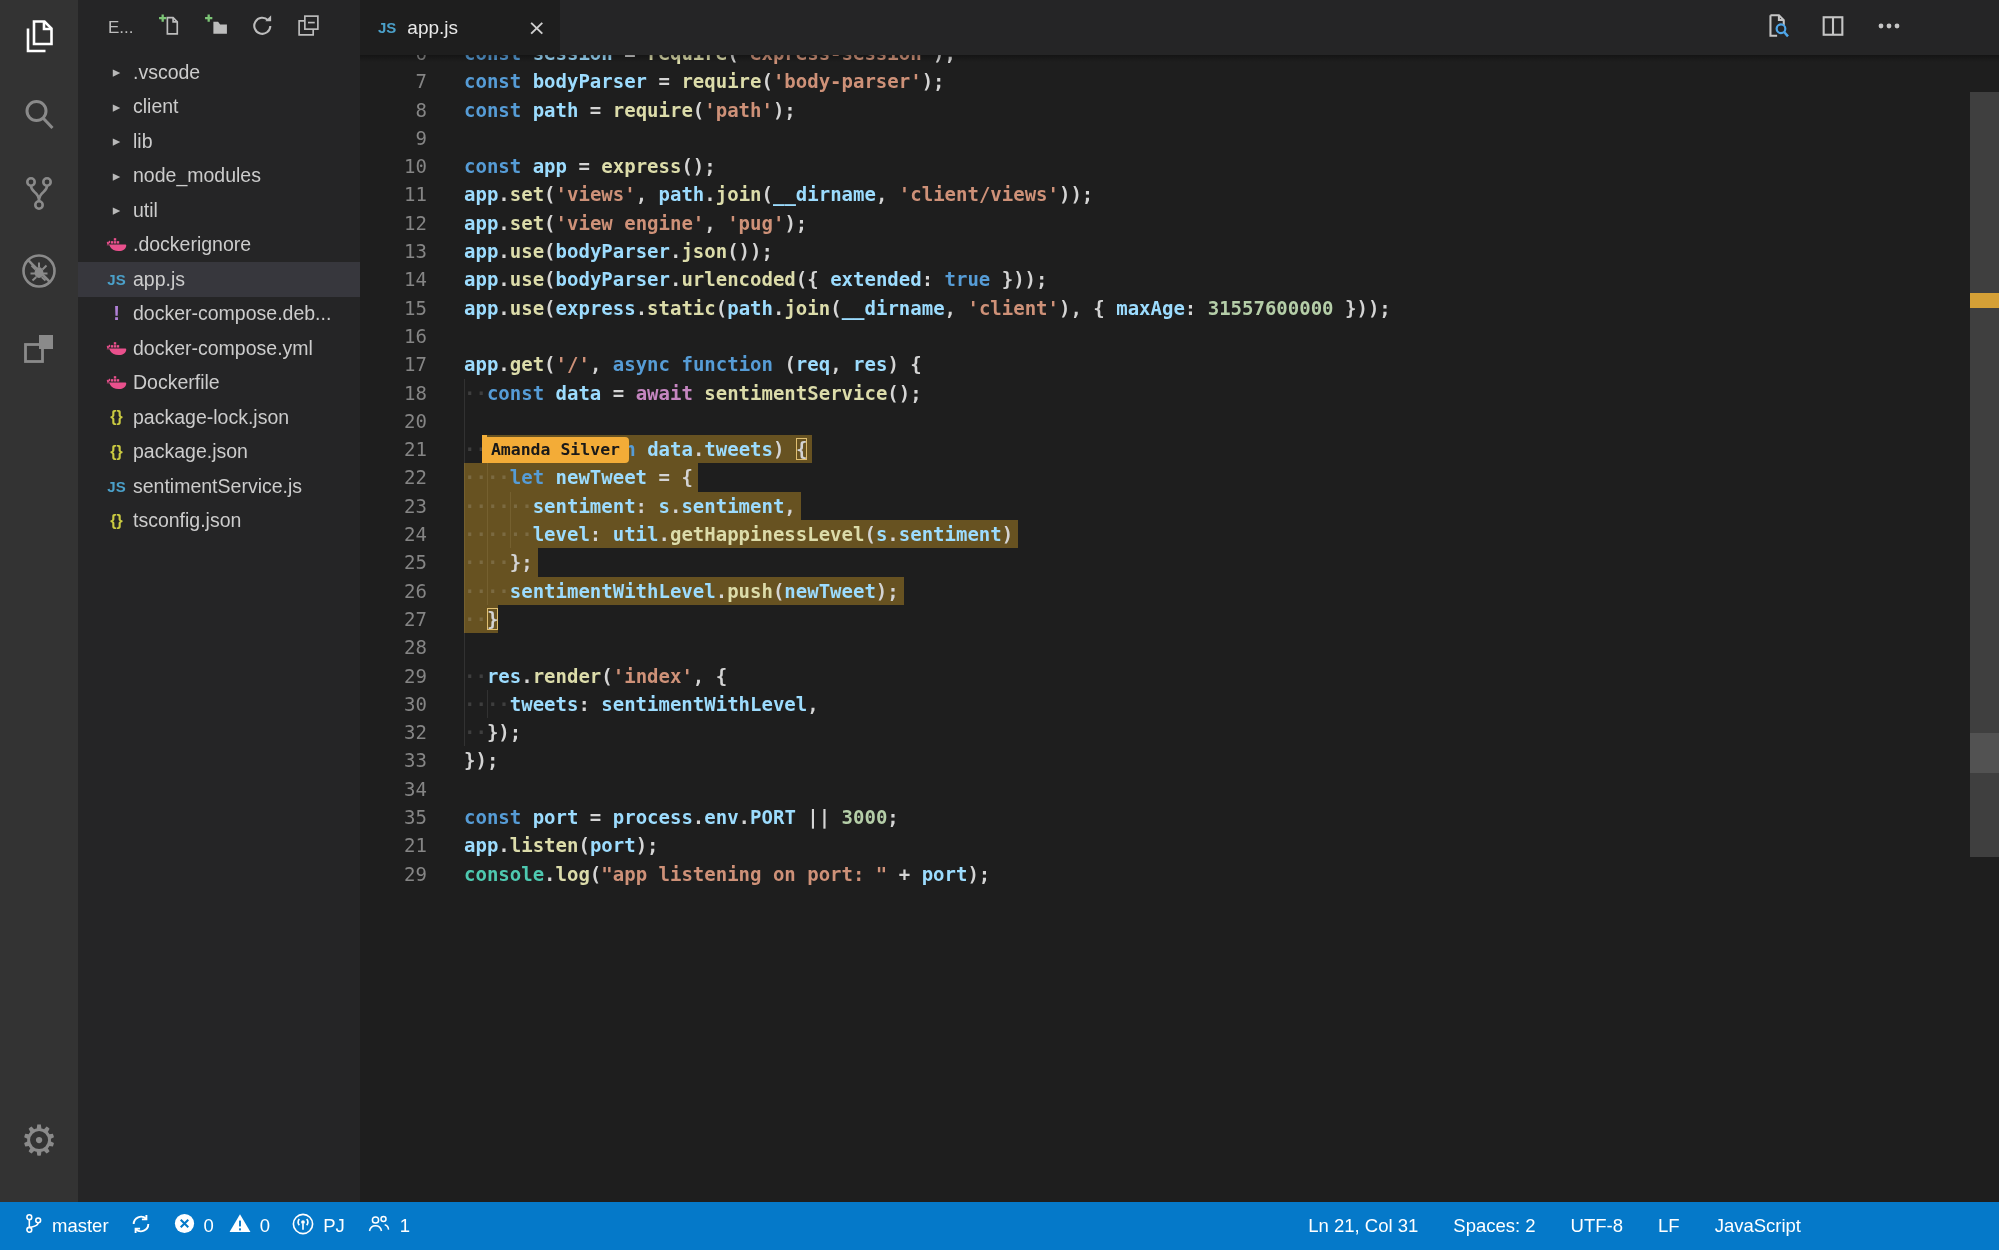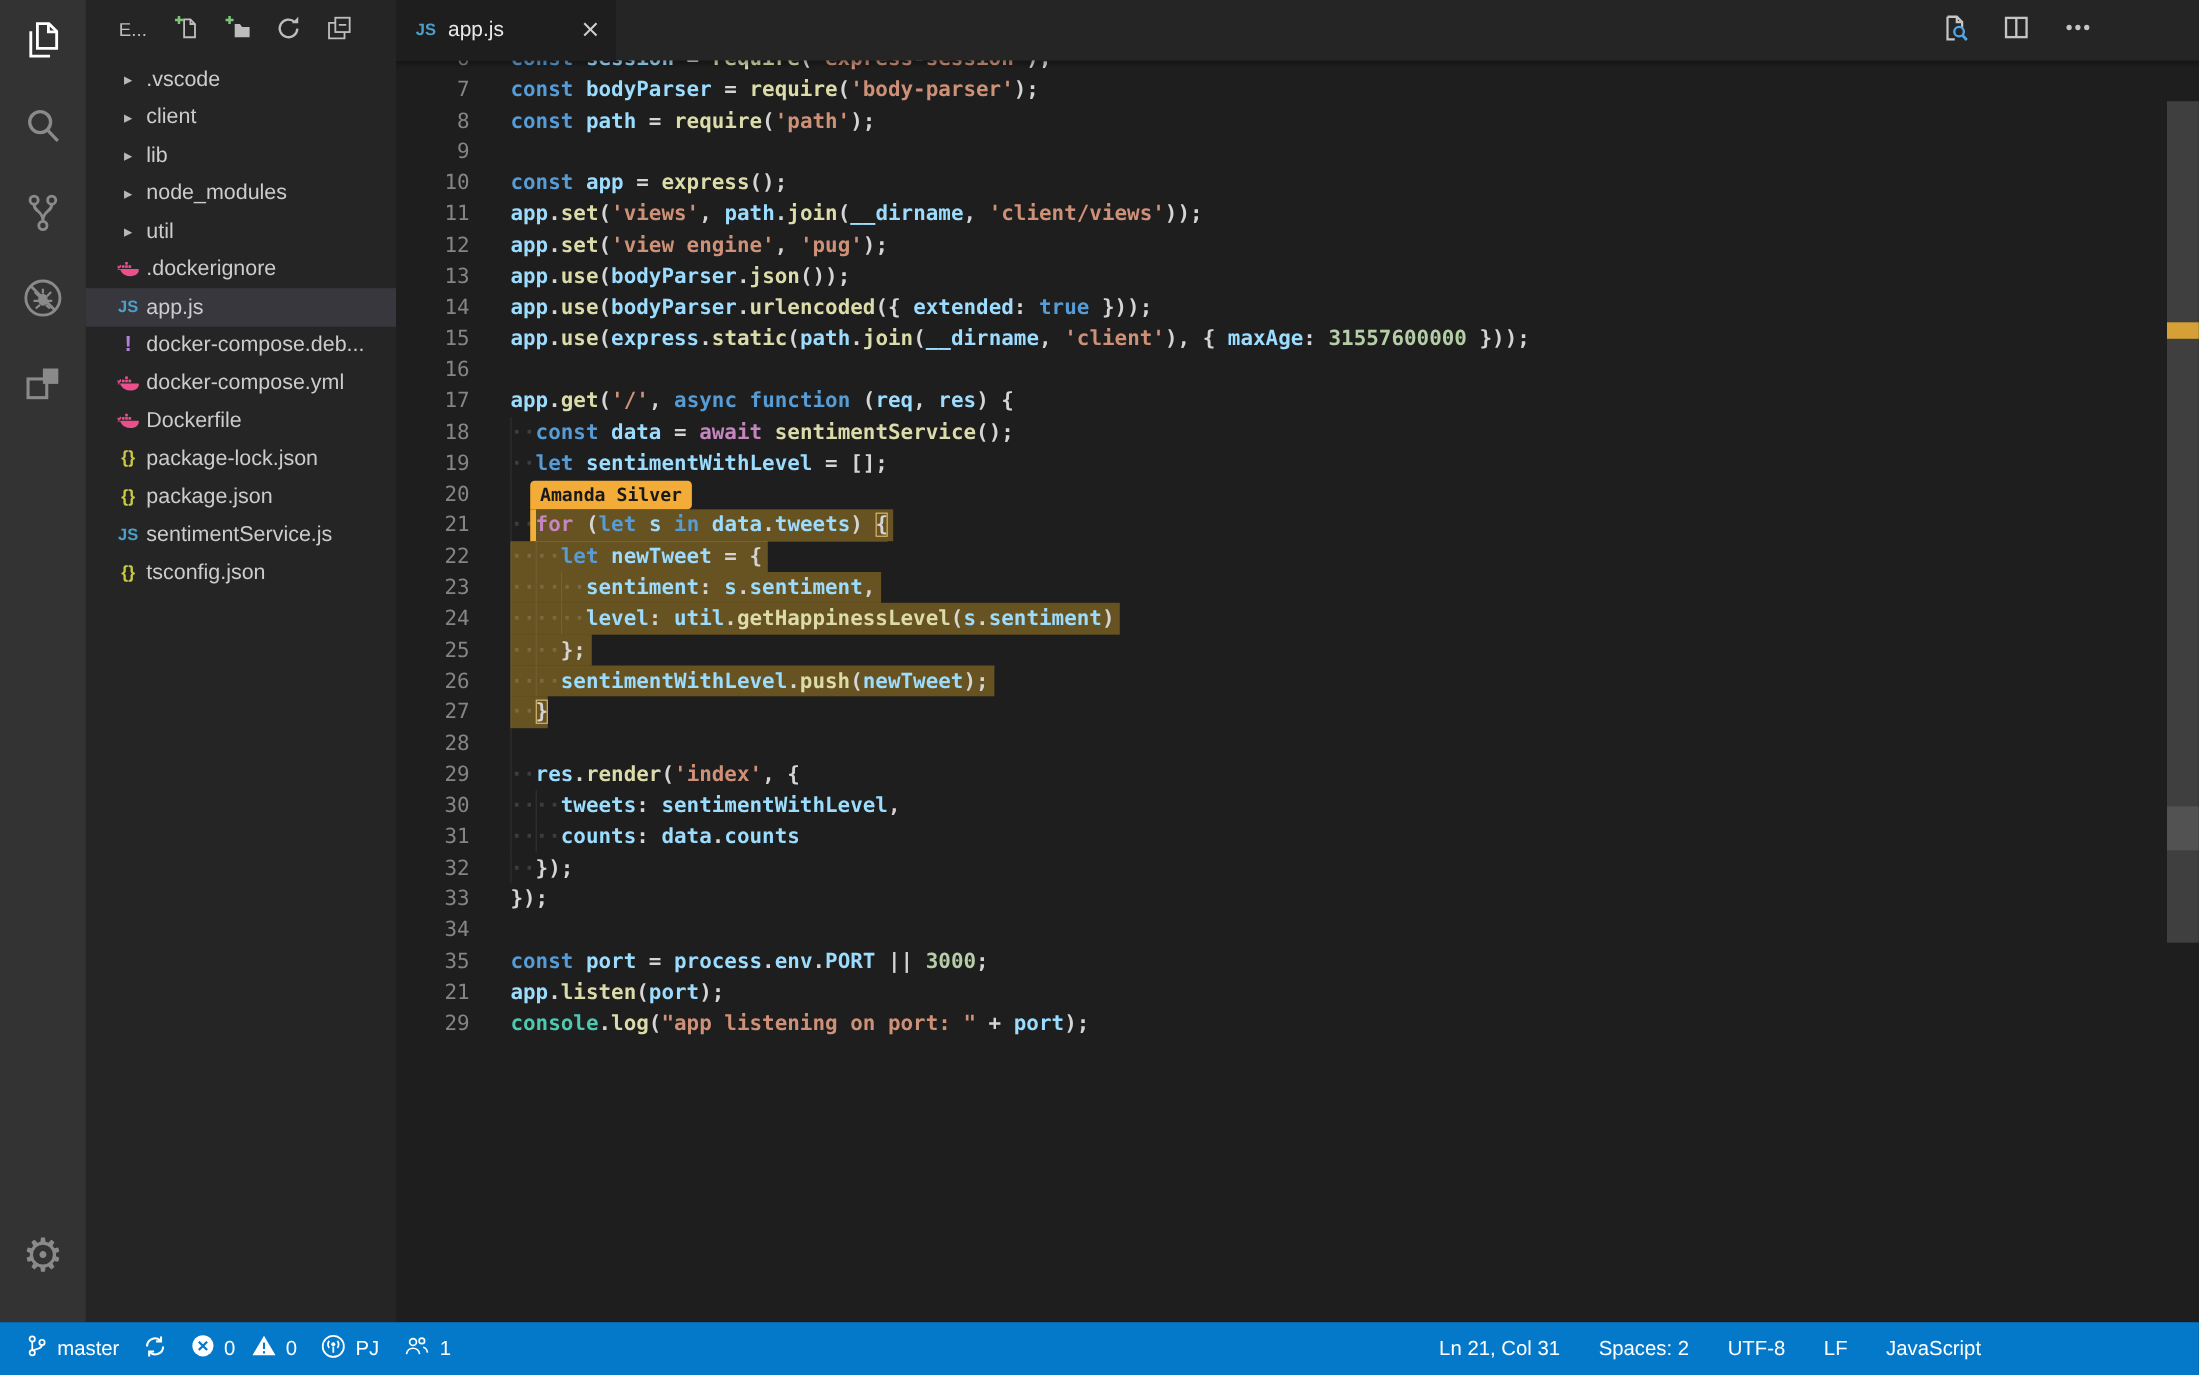--- a/index.html
+++ b/index.html
@@ -295,33 +295,31 @@
       <div class="line"><div class="ln">9</div><div class="lc"></div></div>
       <div class="line"><div class="ln">10</div><div class="lc"><span class="tok-k">const</span><span class="tok-p"> </span><span class="tok-v">app</span><span class="tok-p"> = </span><span class="tok-f">express</span><span class="tok-p">();</span></div></div>
       <div class="line"><div class="ln">11</div><div class="lc"><span class="tok-v">app</span><span class="tok-p">.</span><span class="tok-f">set</span><span class="tok-p">(</span><span class="tok-s">'views'</span><span class="tok-p">, </span><span class="tok-v">path</span><span class="tok-p">.</span><span class="tok-f">join</span><span class="tok-p">(</span><span class="tok-v">__dirname</span><span class="tok-p">, </span><span class="tok-s">'client/views'</span><span class="tok-p">));</span></div></div>
       <div class="line"><div class="ln">12</div><div class="lc"><span class="tok-v">app</span><span class="tok-p">.</span><span class="tok-f">set</span><span class="tok-p">(</span><span class="tok-s">'view engine'</span><span class="tok-p">, </span><span class="tok-s">'pug'</span><span class="tok-p">);</span></div></div>
       <div class="line"><div class="ln">13</div><div class="lc"><span class="tok-v">app</span><span class="tok-p">.</span><span class="tok-f">use</span><span class="tok-p">(</span><span class="tok-v">bodyParser</span><span class="tok-p">.</span><span class="tok-f">json</span><span class="tok-p">());</span></div></div>
       <div class="line"><div class="ln">14</div><div class="lc"><span class="tok-v">app</span><span class="tok-p">.</span><span class="tok-f">use</span><span class="tok-p">(</span><span class="tok-v">bodyParser</span><span class="tok-p">.</span><span class="tok-f">urlencoded</span><span class="tok-p">({ </span><span class="tok-v">extended</span><span class="tok-p">: </span><span class="tok-k">true</span><span class="tok-p"> }));</span></div></div>
       <div class="line"><div class="ln">15</div><div class="lc"><span class="tok-v">app</span><span class="tok-p">.</span><span class="tok-f">use</span><span class="tok-p">(</span><span class="tok-v">express</span><span class="tok-p">.</span><span class="tok-f">static</span><span class="tok-p">(</span><span class="tok-v">path</span><span class="tok-p">.</span><span class="tok-f">join</span><span class="tok-p">(</span><span class="tok-v">__dirname</span><span class="tok-p">, </span><span class="tok-s">'client'</span><span class="tok-p">), { </span><span class="tok-v">maxAge</span><span class="tok-p">: </span><span class="tok-n">31557600000</span><span class="tok-p"> }));</span></div></div>
       <div class="line"><div class="ln">16</div><div class="lc"></div></div>
       <div class="line"><div class="ln">17</div><div class="lc"><span class="tok-v">app</span><span class="tok-p">.</span><span class="tok-f">get</span><span class="tok-p">(</span><span class="tok-s">'/'</span><span class="tok-p">, </span><span class="tok-k">async</span><span class="tok-p"> </span><span class="tok-k">function</span><span class="tok-p"> (</span><span class="tok-v">req</span><span class="tok-p">, </span><span class="tok-v">res</span><span class="tok-p">) {</span></div></div>
       <div class="line"><div class="ln">18</div><div class="lc"><span class="guide" style="left: 0px;"></span><span class="ws">··</span><span class="tok-k">const</span><span class="tok-p"> </span><span class="tok-v">data</span><span class="tok-p"> = </span><span class="tok-c">await</span><span class="tok-p"> </span><span class="tok-f">sentimentService</span><span class="tok-p">();</span></div></div>
-      <div class="line"><div class="ln">19</div><div class="lc"><span class="guide" style="left: 0px;"></span><span class="ws">··</span><span class="tok-k">let</span><span class="tok-p"> </span><span class="tok-v">sentimentWithLevel</span><span class="tok-p"> = [];</span></div></div>
       <div class="line"><div class="ln">20</div><div class="lc"><span class="guide" style="left: 0px;"></span></div></div>
       <div class="line"><div class="ln">21</div><div class="lc"><span class="guide" style="left: 0px;"></span><span class="ws">··</span><span class="sel cap pad"><span class="tok-c">for</span><span class="tok-p"> (</span><span class="tok-k">let</span><span class="tok-p"> </span><span class="tok-v">s</span><span class="tok-p"> </span><span class="tok-k">in</span><span class="tok-p"> </span><span class="tok-v">data</span><span class="tok-p">.</span><span class="tok-v">tweets</span><span class="tok-p">) </span><span class="tok-p bracket">{</span></span></div></div>
       <div class="line"><div class="ln">22</div><div class="lc"><span class="guide" style="left: 0px;"></span><span class="guide" style="left: 22.8781px;"></span><span class="sel pad"><span class="ws">····</span><span class="tok-k">let</span><span class="tok-p"> </span><span class="tok-v">newTweet</span><span class="tok-p"> = {</span></span></div></div>
       <div class="line"><div class="ln">23</div><div class="lc"><span class="guide" style="left: 0px;"></span><span class="guide" style="left: 22.8781px;"></span><span class="guide" style="left: 45.7563px;"></span><span class="sel pad"><span class="ws">······</span><span class="tok-v">sentiment</span><span class="tok-p">: </span><span class="tok-v">s</span><span class="tok-p">.</span><span class="tok-v">sentiment</span><span class="tok-p">,</span></span></div></div>
       <div class="line"><div class="ln">24</div><div class="lc"><span class="guide" style="left: 0px;"></span><span class="guide" style="left: 22.8781px;"></span><span class="guide" style="left: 45.7563px;"></span><span class="sel pad"><span class="ws">······</span><span class="tok-v">level</span><span class="tok-p">: </span><span class="tok-v">util</span><span class="tok-p">.</span><span class="tok-f">getHappinessLevel</span><span class="tok-p">(</span><span class="tok-v">s</span><span class="tok-p">.</span><span class="tok-v">sentiment</span><span class="tok-p">)</span></span></div></div>
       <div class="line"><div class="ln">25</div><div class="lc"><span class="guide" style="left: 0px;"></span><span class="guide" style="left: 22.8781px;"></span><span class="sel pad"><span class="ws">····</span><span class="tok-p">};</span></span></div></div>
       <div class="line"><div class="ln">26</div><div class="lc"><span class="guide" style="left: 0px;"></span><span class="guide" style="left: 22.8781px;"></span><span class="sel pad"><span class="ws">····</span><span class="tok-v">sentimentWithLevel</span><span class="tok-p">.</span><span class="tok-f">push</span><span class="tok-p">(</span><span class="tok-v">newTweet</span><span class="tok-p">);</span></span></div></div>
       <div class="line"><div class="ln">27</div><div class="lc"><span class="guide" style="left: 0px;"></span><span class="sel"><span class="ws">··</span><span class="tok-p bracket">}</span></span></div></div>
       <div class="line"><div class="ln">28</div><div class="lc"><span class="guide" style="left: 0px;"></span></div></div>
       <div class="line"><div class="ln">29</div><div class="lc"><span class="guide" style="left: 0px;"></span><span class="ws">··</span><span class="tok-v">res</span><span class="tok-p">.</span><span class="tok-f">render</span><span class="tok-p">(</span><span class="tok-s">'index'</span><span class="tok-p">, {</span></div></div>
       <div class="line"><div class="ln">30</div><div class="lc"><span class="guide" style="left: 0px;"></span><span class="guide" style="left: 22.8781px;"></span><span class="ws">····</span><span class="tok-v">tweets</span><span class="tok-p">: </span><span class="tok-v">sentimentWithLevel</span><span class="tok-p">,</span></div></div>
-      <div class="line"><div class="ln">31</div><div class="lc"><span class="guide" style="left: 0px;"></span><span class="guide" style="left: 22.8781px;"></span><span class="ws">····</span><span class="tok-v">counts</span><span class="tok-p">: </span><span class="tok-v">data</span><span class="tok-p">.</span><span class="tok-v">counts</span></div></div>
       <div class="line"><div class="ln">32</div><div class="lc"><span class="guide" style="left: 0px;"></span><span class="ws">··</span><span class="tok-p">});</span></div></div>
       <div class="line"><div class="ln">33</div><div class="lc"><span class="tok-p">});</span></div></div>
       <div class="line"><div class="ln">34</div><div class="lc"></div></div>
       <div class="line"><div class="ln">35</div><div class="lc"><span class="tok-k">const</span><span class="tok-p"> </span><span class="tok-v">port</span><span class="tok-p"> = </span><span class="tok-v">process</span><span class="tok-p">.</span><span class="tok-v">env</span><span class="tok-p">.</span><span class="tok-v">PORT</span><span class="tok-p"> || </span><span class="tok-n">3000</span><span class="tok-p">;</span></div></div>
       <div class="line"><div class="ln">21</div><div class="lc"><span class="tok-v">app</span><span class="tok-p">.</span><span class="tok-f">listen</span><span class="tok-p">(</span><span class="tok-v">port</span><span class="tok-p">);</span></div></div>
       <div class="line"><div class="ln">29</div><div class="lc"><span class="tok-t">console</span><span class="tok-p">.</span><span class="tok-f">log</span><span class="tok-p">(</span><span class="tok-s">"app listening on port: "</span><span class="tok-p"> + </span><span class="tok-v">port</span><span class="tok-p">);</span></div></div>
     </div>
   <div class="nametag" id="nametag" style="top: 436.7px; left: 121.878px; background: rgb(243, 172, 55);">Amanda Silver</div>
   <div class="tabshadow"></div>
   <div class="tabbar">

